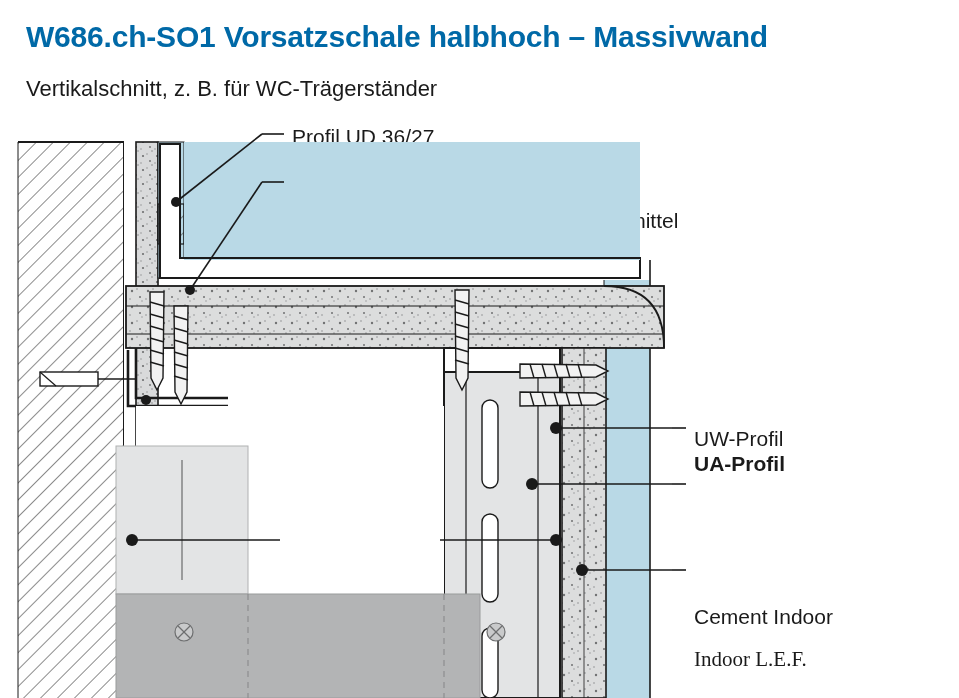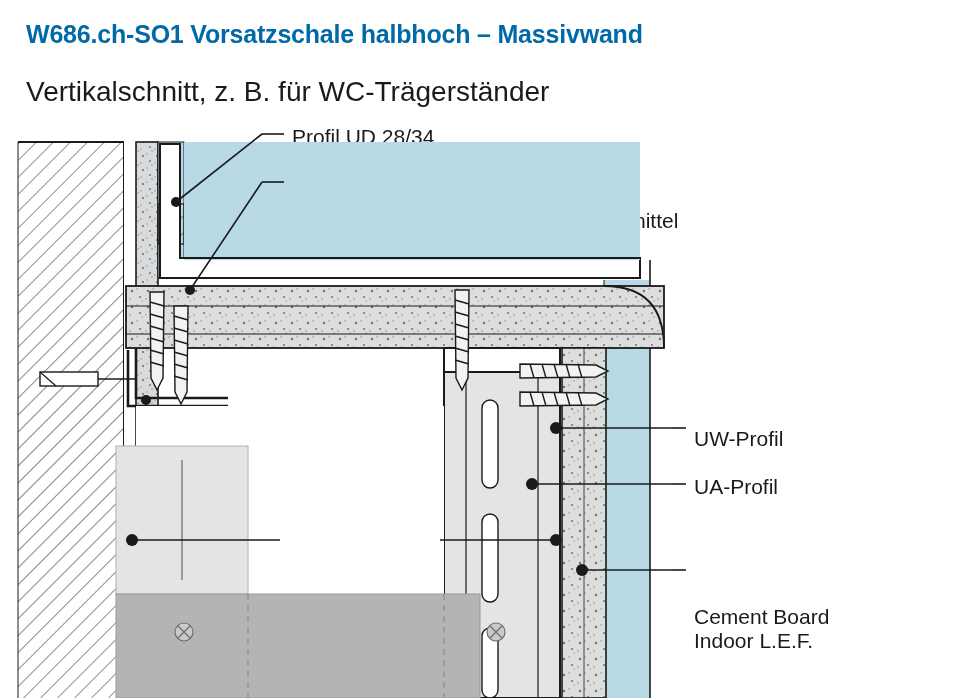--- a/index.html
+++ b/index.html
@@ -17,31 +17,31 @@
   #root {
     position: absolute;
     left: 0; top: 0;
     width: 959px;
     height: 698px;
   }
   .title {
     position: absolute;
     left: 26px;
     top: 20px;
-    font-size: 25px;
+    font-size: 30px;
     font-weight: bold;
     color: #0069a7;
     letter-spacing: -0.2px;
     white-space: nowrap;
   }
   .subtitle {
     position: absolute;
     left: 26px;
     top: 76px;
-    font-size: 28px;
+    font-size: 22px;
     color: #1a1a1a;
     white-space: nowrap;
   }
   .callout {
     position: absolute;
     font-size: 21px;
     color: #1a1a1a;
     white-space: nowrap;
     line-height: 30px;
   }
@@ -58,34 +58,34 @@
   }
 </style>
 </head>
 <body>
 
 <div id="root">
 
   <div class="title">W686.ch-SO1 Vorsatzschale halbhoch – Massivwand</div>
   <div class="subtitle">Vertikalschnitt, z. B. für WC-Trägerständer</div>
 
-  <div class="callout" style="left:292px; top:122px;">Profil UD 28/34</div>
+  <div class="callout" style="left:292px; top:122px;">Profil UD 36/27</div>
   <div class="callout" style="left:292px; top:170px;">Für den Untergrund geeignetes,</div>
   <div class="callout" style="left:292px; top:206px;">korrosionsgeschütztes Befestigungsmittel</div>
 
   <div class="callout" style="left:292px; top:502px;">Wand-</div>
   <div class="callout" style="left:274px; top:546px;">
     <span>hohlraum</span><span class="sup">1)</span>
   </div>
 
   <div class="callout" style="left:694px; top:416px;margin-top:8px;">UW-Profil</div>
-  <div class="callout" style="left:694px; top:472px;">UA-Profil</div>
-
-  <div class="callout" style="left:694px; top:602px;">Cement Board</div>
-  <div class="callout" style="left:694px; top:626px;">Indoor L.E.F.</div>
+  <div class="callout" style="left:694px; top:449px;font-weight:bold;">UA-Profil</div>
+
+  <div class="callout" style="left:694px; top:602px;">Cement Indoor</div>
+  <div class="callout" style="left:694px; top:644px;font-family:Liberation Serif, serif;">Indoor L.E.F.</div>
 
   <svg id="drawing" viewBox="0 0 959 588" xmlns="http://www.w3.org/2000/svg">
     <defs>
       <pattern id="hatchMasonry" width="12" height="12" patternUnits="userSpaceOnUse" patternTransform="rotate(45)">
         <line x1="0" y1="0" x2="0" y2="12" stroke="#4d4d4d" stroke-width="1.3"></line>
       </pattern>
       <pattern id="dotsConcrete" width="14" height="14" patternUnits="userSpaceOnUse">
         <rect width="14" height="14" fill="#d9dadb"></rect>
         <circle cx="3" cy="4" r="1.1" fill="#6e6f70"></circle>
         <circle cx="10" cy="9" r="0.9" fill="#6e6f70"></circle>

